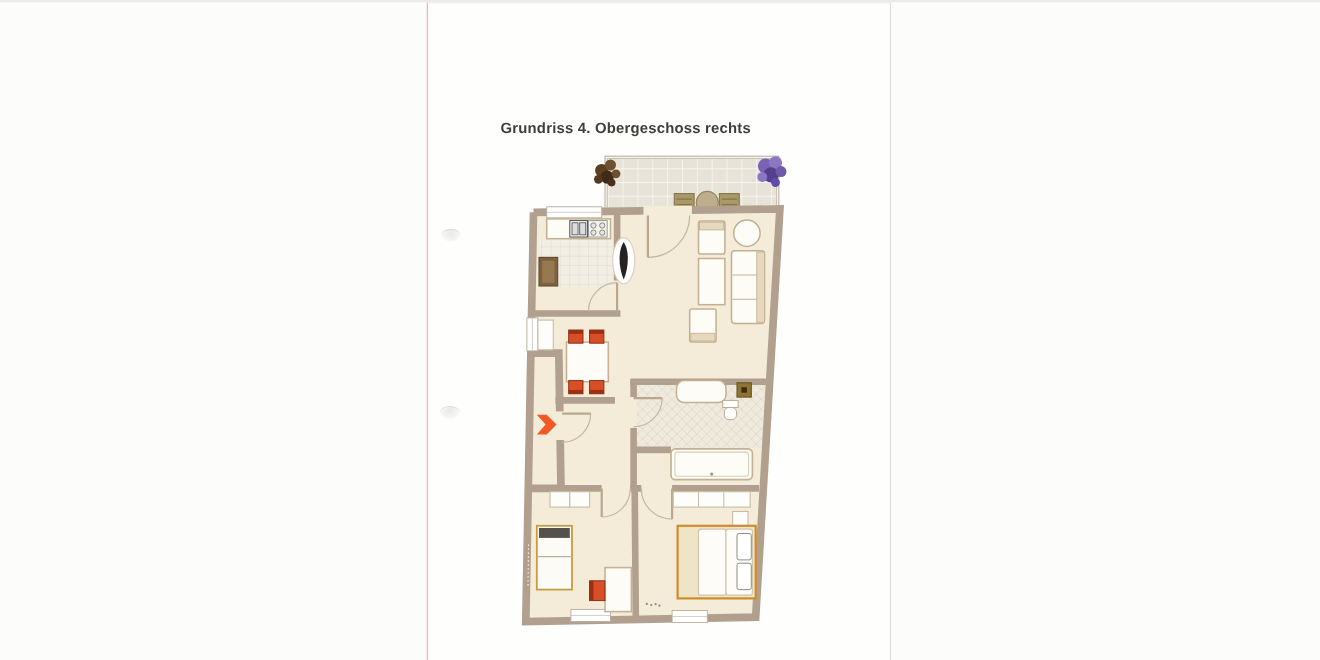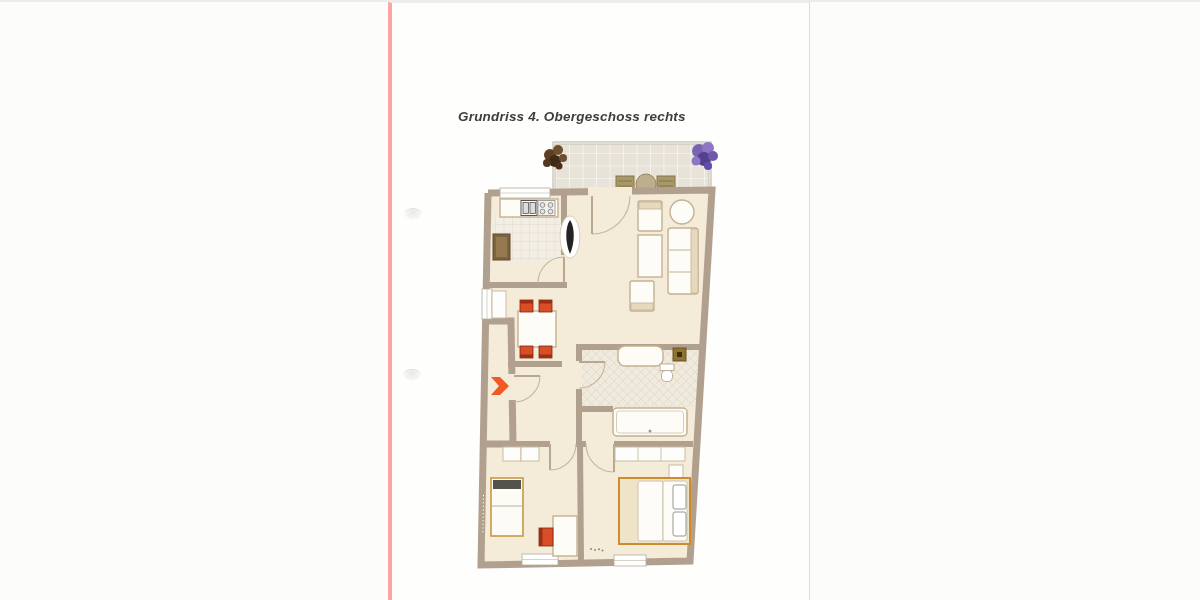--- a/index.html
+++ b/index.html
@@ -8,21 +8,21 @@
     --chair-red:#d84f27; --chair-red-dark:#9c2f12; --bed-frame:#cd8c2e; --bed-frame-fill:#efe3c8;
     --entrance-arrow:#f15a24; --plant-brown:#5d4024; --plant-purple:#7a63b5;
     --door-arc:#c5b69c; --title-text:#3f3e3b;
   }
   *{margin:0;padding:0;box-sizing:border-box}
   html,body{width:1200px;height:600px;overflow:hidden;background:#fbfbfa;
     font-family:"Liberation Sans", sans-serif;}
   .stage{position:relative;width:1200px;height:600px;background:#fcfcfb;}
   .stage::before{content:"";position:absolute;left:0;top:0;right:0;height:2px;background:#ececea;}
   .page{position:absolute;left:388px;top:2px;width:422px;height:598px;background:#fefefd;
-    border-left:4px solid #fca5a5;border-right:1px solid #dcdcd9;border-top:1px solid #eeeeec;font-style:italic;}
+    border-left:1px solid #fca5a5;border-right:1px solid #dcdcd9;border-top:1px solid #eeeeec;}
   .punch-hole{position:absolute;width:18px;height:12px;border-radius:50%;
     background:radial-gradient(ellipse at 50% 30%, #e9e9e7 0%, #f6f6f4 60%, transparent 75%);
     border-top:1px solid #dedddb;}
   .hole-1{left:12px;top:205px;}
   .hole-2{left:11px;top:366px;}
   .plan-title{position:absolute;left:66px;top:106px;font-size:13.5px;font-weight:bold;
     color:var(--title-text);letter-spacing:0.2px;}
   .plan-svg{position:absolute;left:80px;top:130px;}
 
   

